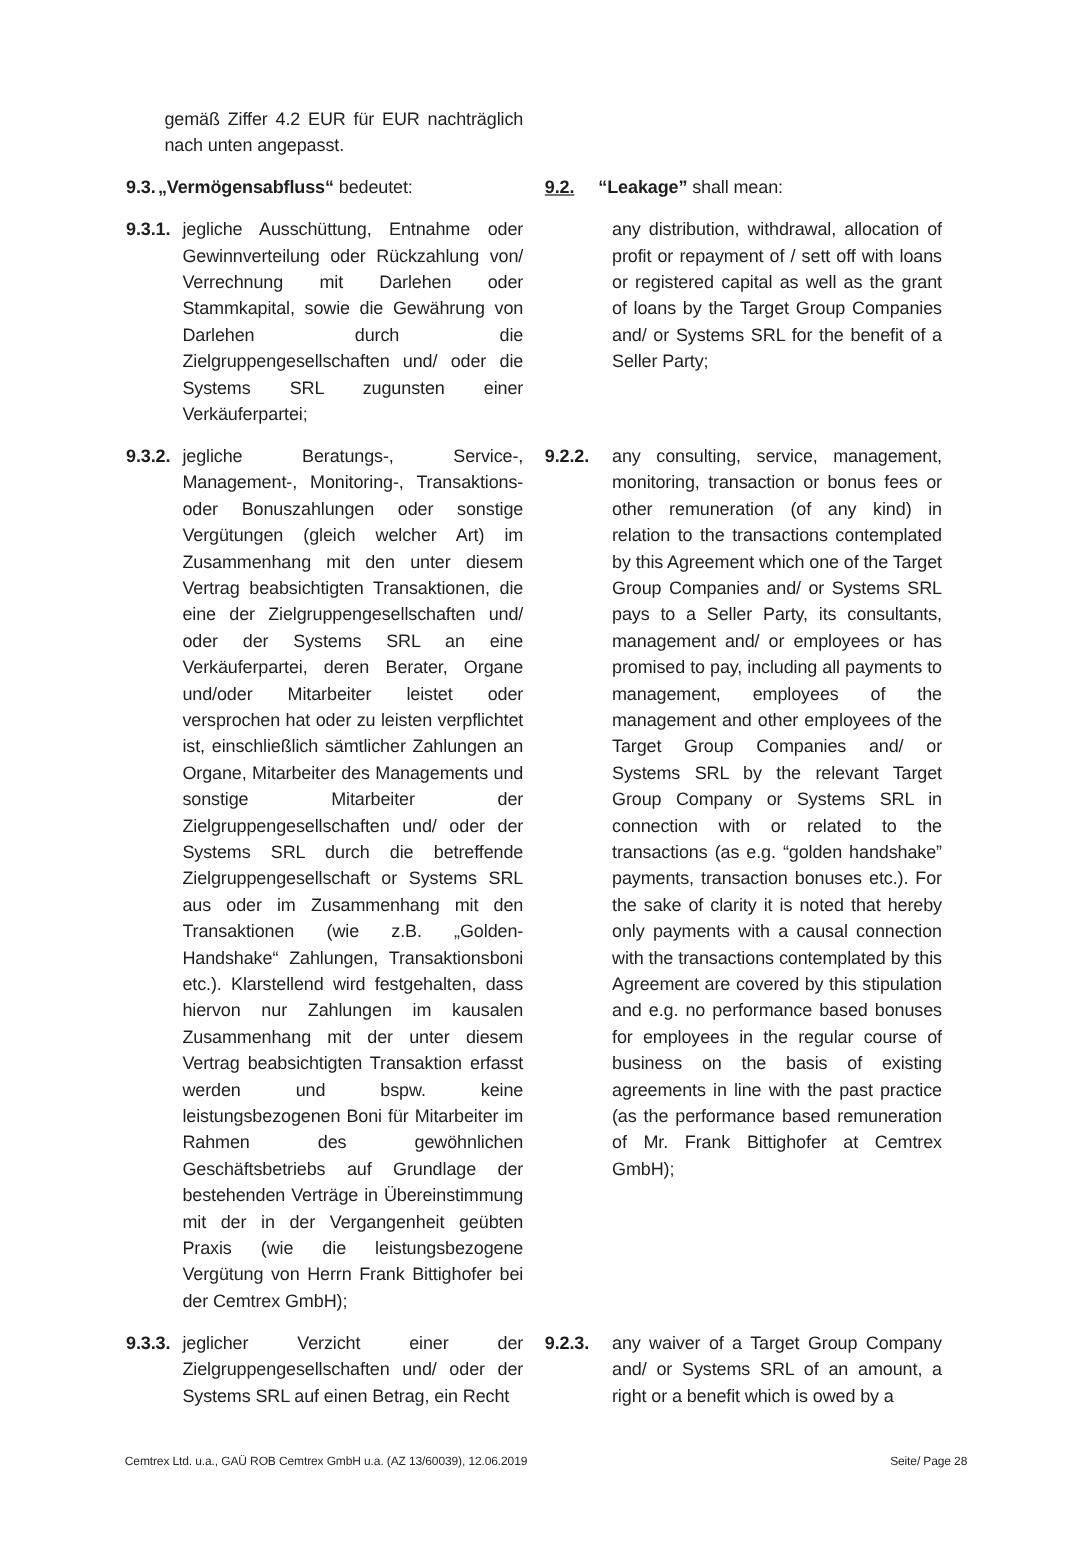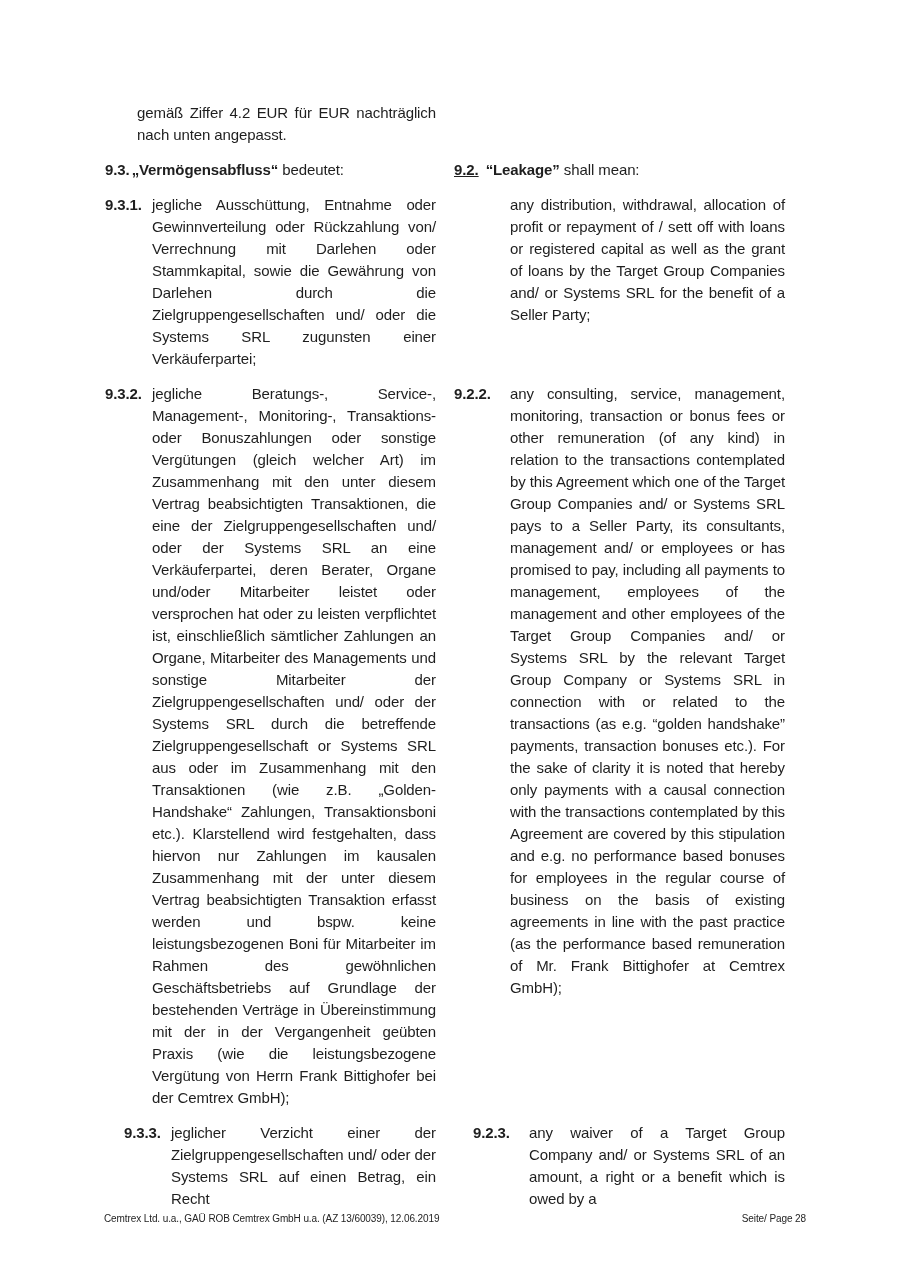--- a/index.html
+++ b/index.html
@@ -14,34 +14,34 @@
     background: #ffffff;
     color: #1e1e1e;
     font-family: "Liberation Sans", sans-serif;
     font-size: 15px;
     line-height: 22px;
     letter-spacing: -0.1px;
     overflow: hidden;
   }
   .content {
     position: absolute;
-    top: 102px;
+    top: 89px;
     left: 105px;
     width: 680px;
   }
   .grid {
     display: grid;
     grid-template-columns: 47px 284px 18px 56px 275px;
     row-gap: 13px;
   }
   .r1 { grid-row: 1; }
   .r2 { grid-row: 2; }
   .r3 { grid-row: 3; }
   .r4 { grid-row: 4; }
-  .r5 { grid-row: 5; margin-left: 19px; }
+  .r5 { grid-row: 5; }
   .c-numl  { grid-column: 1; }
   .c-bodyl { grid-column: 2; }
   .c-numr  { grid-column: 4; }
   .c-bodyr { grid-column: 5; }
   .c-spanl { grid-column: 1 / 3; }
   .c-spanr { grid-column: 4 / 6; }
   p { margin: 0; }
   .intro {
     margin-left: 32px;
     text-align: justify;
@@ -51,21 +51,21 @@
     text-align: left;
   }
   .body-text {
     text-align: justify;
   }
   .heading .h-num {
     font-weight: 700;
     text-align: center;
   }
   .heading .h-num.gap-sm { margin-right: 2px; }
-  .heading .h-num.gap-md { margin-right: 7px; text-decoration: underline; }
+  .heading .h-num.gap-md { margin-right: 20px; text-decoration: underline; }
   .heading .h-term {
     font-weight: 700;
   }
   .footer {
     position: absolute;
     top: 1211px;
     left: 104px;
     width: 702px;
     display: flex;
     justify-content: space-between;

